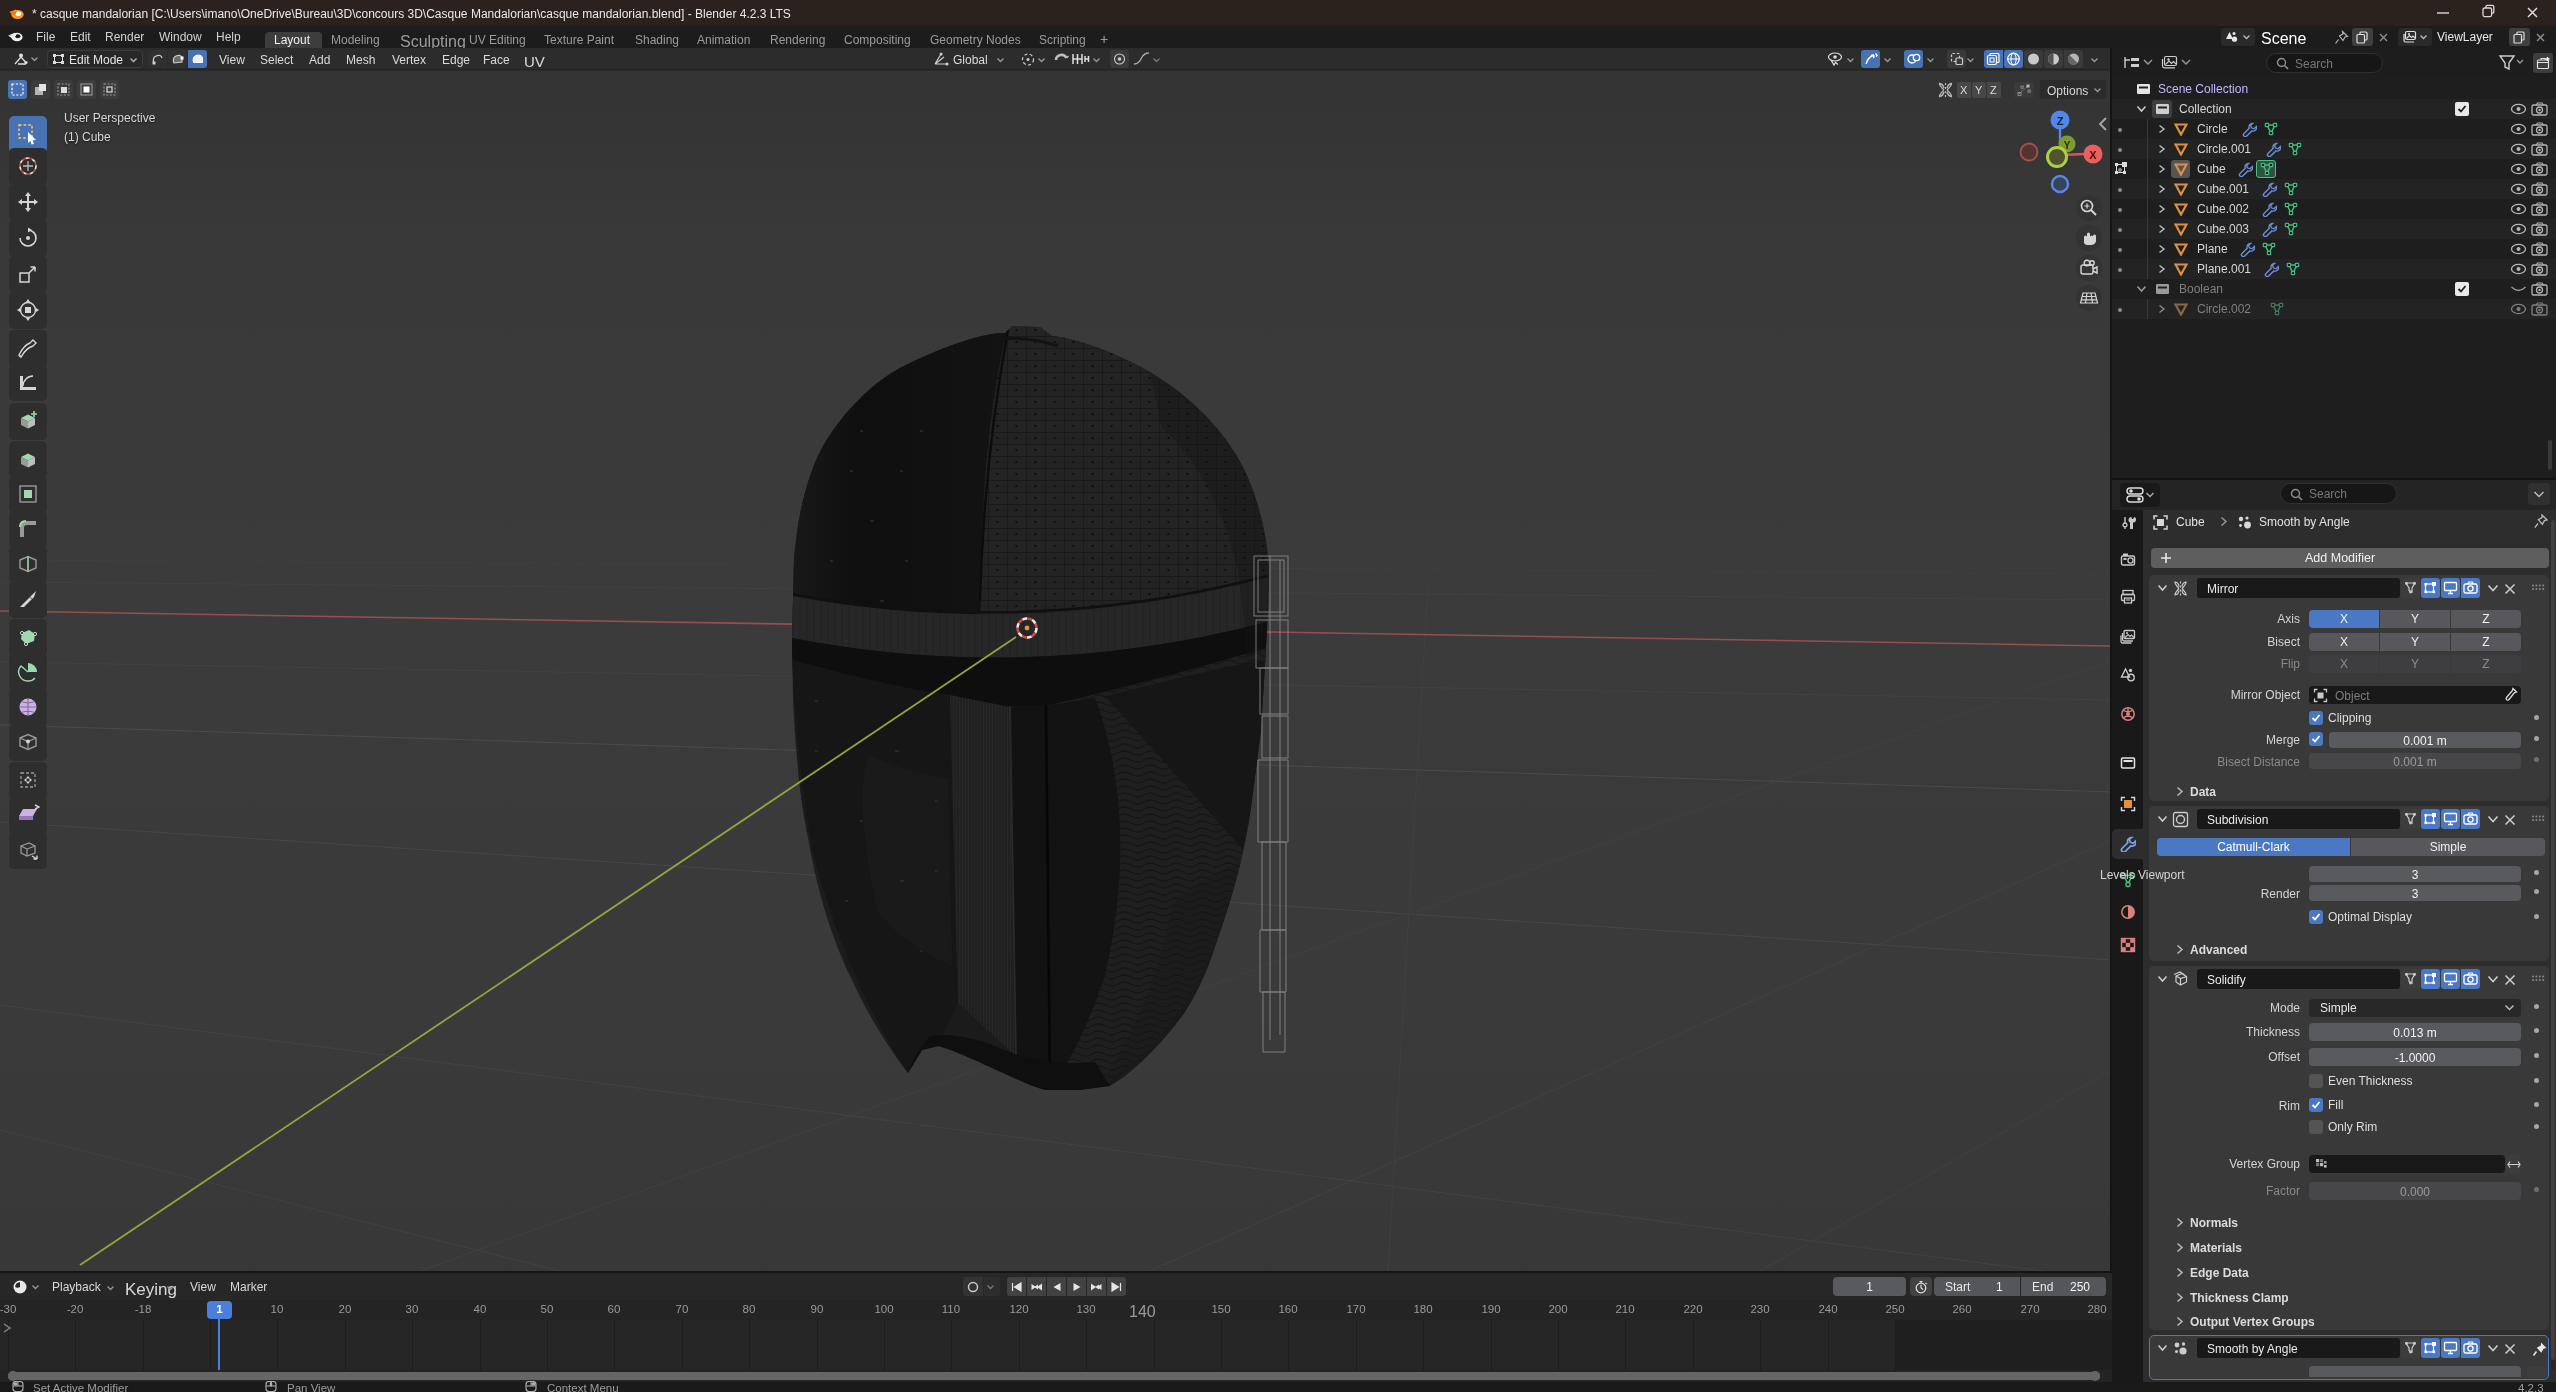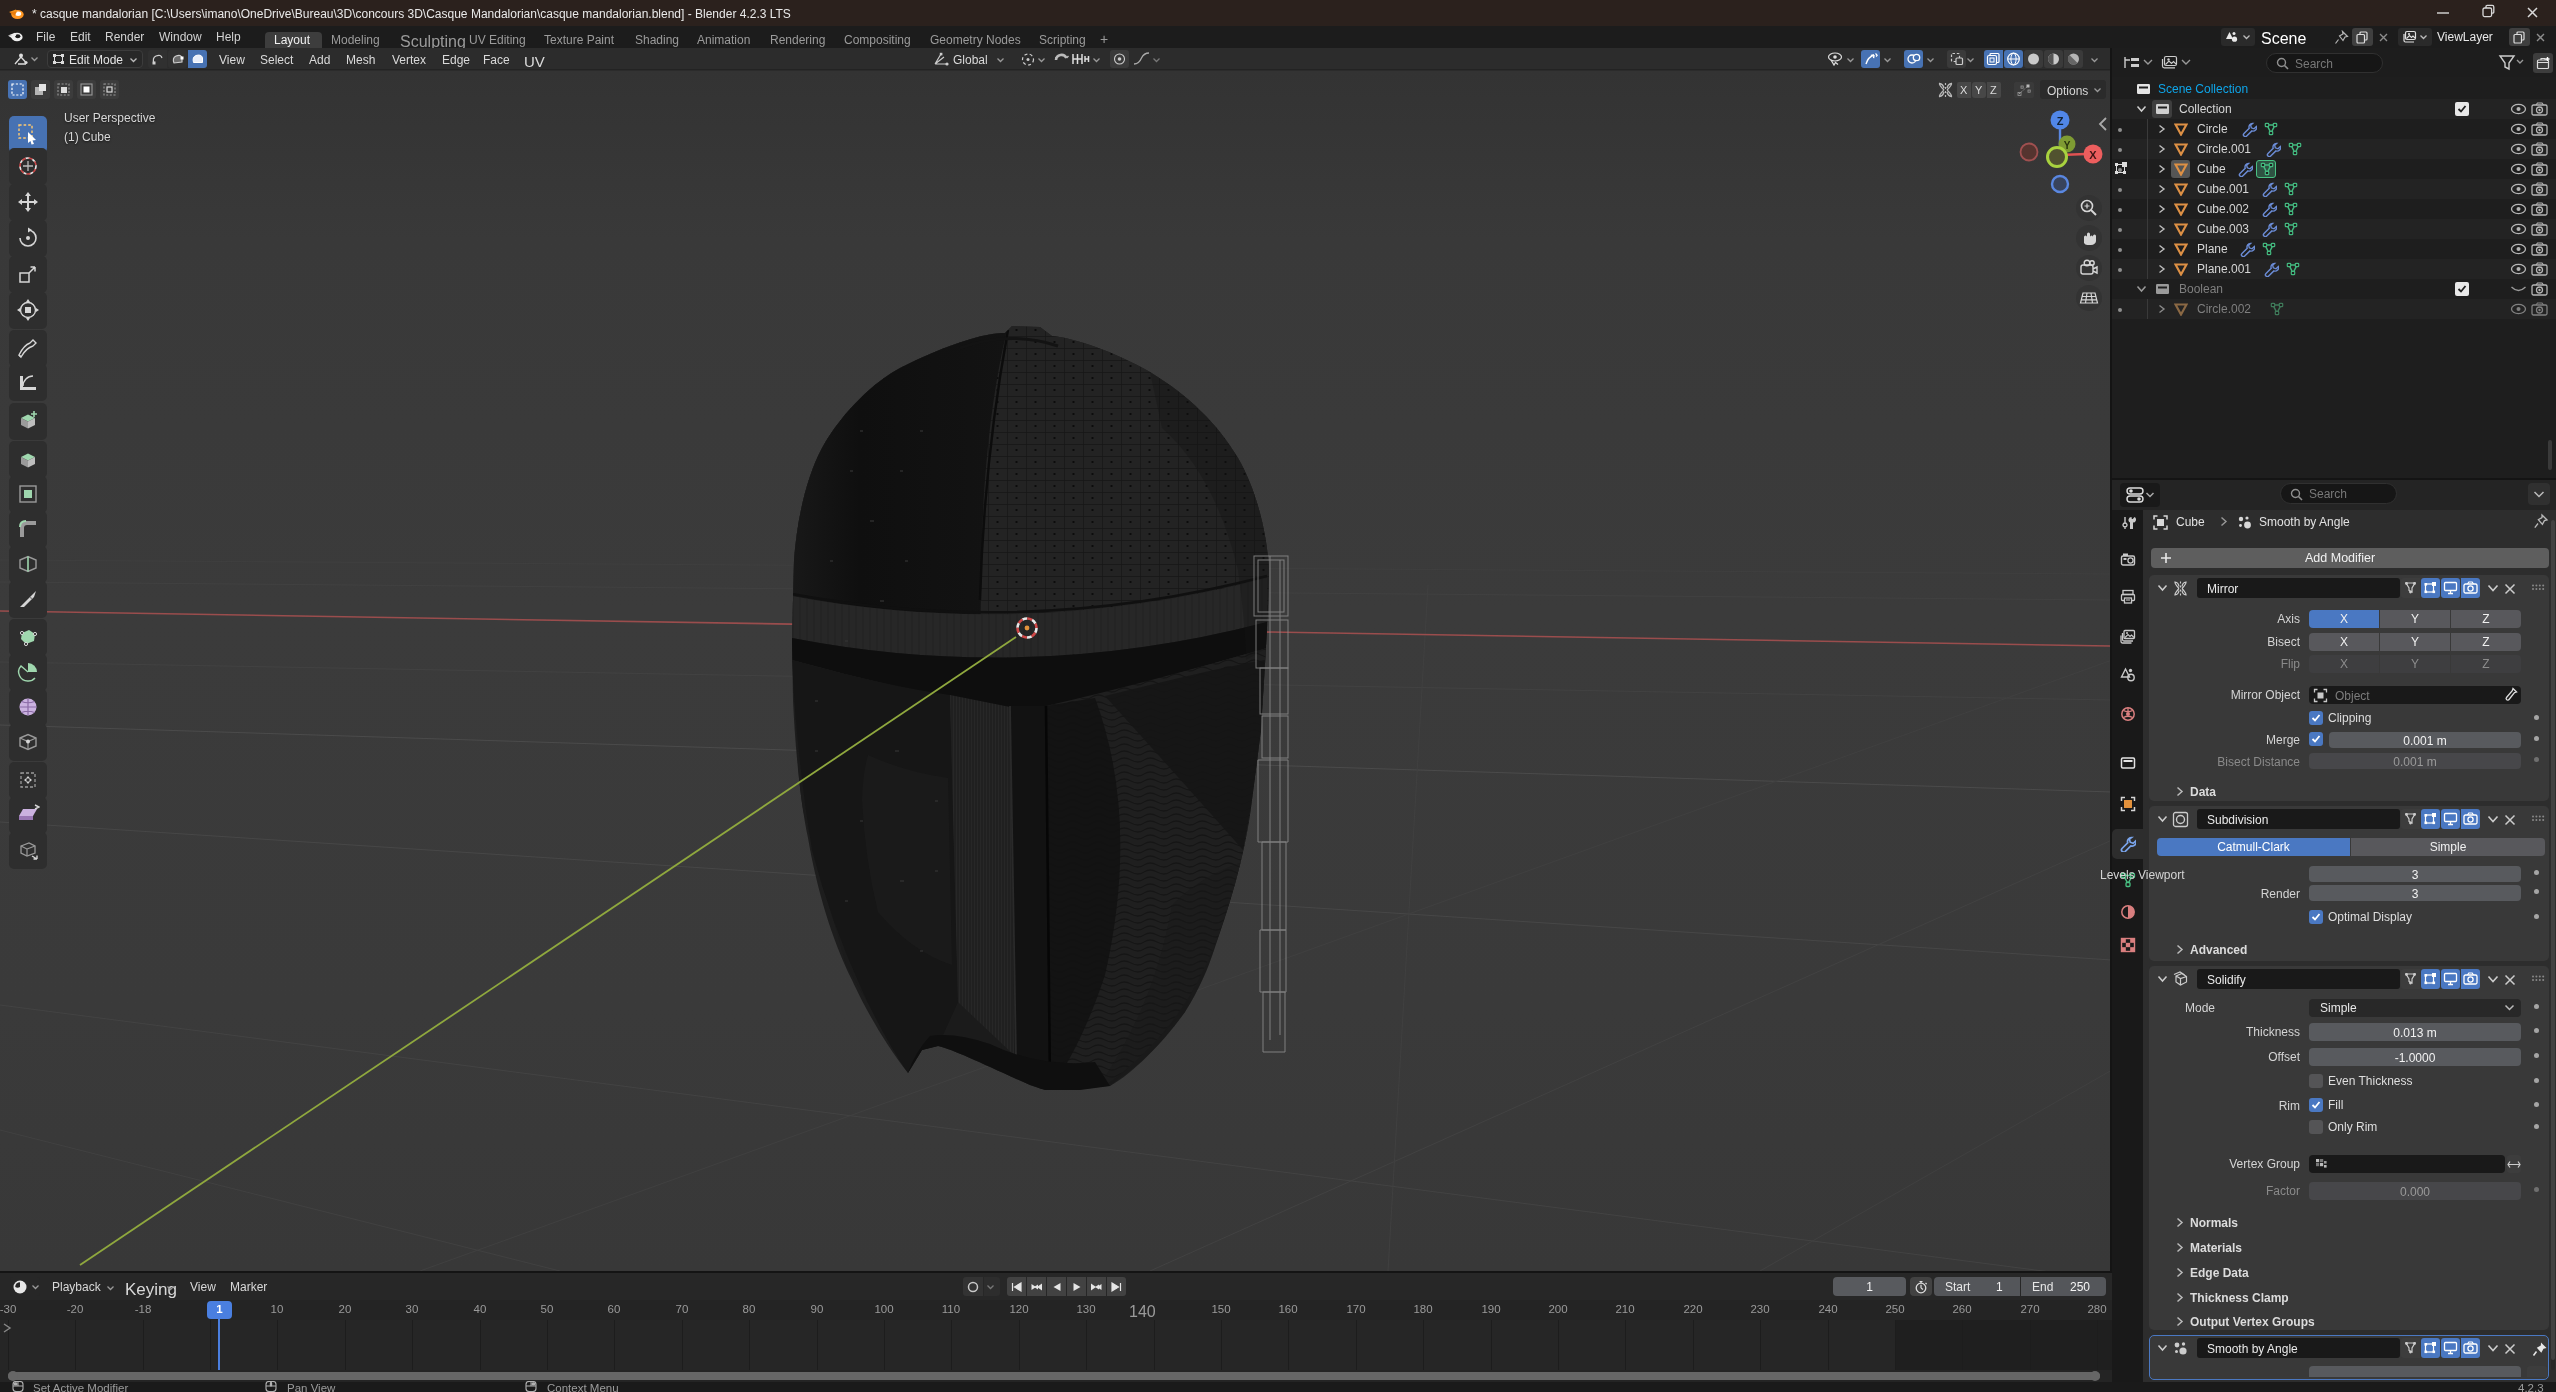--- a/index.html
+++ b/index.html
@@ -596,21 +596,21 @@
 <svg class="a" style="left:2536px;top:56px" width="15" height="15" viewBox="0 0 15 15">
     <rect x="1.5" y="4" width="11" height="8.5" rx="1" fill="none" stroke="#ddd" stroke-width="1.2"></rect>
     <path d="M1.5 6.5 H12.5 M5 4 V2.5 H9 V4" stroke="#ddd" stroke-width="1.1" fill="none"></path>
     <path d="M11.5 1 v4 M9.5 3 h4" stroke="#fff" stroke-width="1.4"></path>
   </svg>
 <div class="a" style="left:2112px;top:79px;width:444px;height:20px;background:#1e1e1e"></div>
 <svg class="a" style="left:2136px;top:82px" width="15" height="14" viewBox="0 0 15 14">
     <rect x="1" y="2" width="13" height="10" rx="1.2" fill="#e4e4e4"></rect>
     <rect x="3" y="4.5" width="9" height="2" fill="#1e1e1e"></rect>
   </svg>
-<div class="t" style="left:2158px;top:83px;font-size:12px;color:#0ea5e9">Scene Collection</div>
+<div class="t" style="left:2158px;top:83px;font-size:12px;color:#c4b5fd">Scene Collection</div>
 <div class="a" style="left:2112px;top:99px;width:444px;height:20px;background:#232323"></div>
 <svg class="a" style="left:2136px;top:105px" width="11" height="8" viewBox="0 0 11 8">
     <path d="M1.5 1.5 L5.5 6 L9.5 1.5" stroke="#cfcfcf" stroke-width="1.5" fill="none"></path>
   </svg>
 <div class="chip" style="left:2152px;top:100px;width:20px;height:18px;background:#3e3e3e;border-radius:3px"></div>
 <svg class="a" style="left:2155px;top:102px" width="15" height="14" viewBox="0 0 15 14">
     <rect x="1" y="2" width="13" height="10" rx="1.2" fill="#cfcfcf"></rect>
     <rect x="3" y="4.5" width="9" height="2" fill="#1e1e1e"></rect>
   </svg>
 <div class="t" style="left:2179px;top:103px;font-size:12px;color:#d6d6d6">Collection</div>
@@ -1255,21 +1255,21 @@
 <svg class="a" style="left:2531px;top:974px" width="15" height="12" viewBox="0 0 15 12">
     <circle cx="2.0" cy="2.5" r="1" fill="#888"></circle>
     <circle cx="5.4" cy="2.5" r="1" fill="#888"></circle>
     <circle cx="8.8" cy="2.5" r="1" fill="#888"></circle>
     <circle cx="12.2" cy="2.5" r="1" fill="#888"></circle>
     <circle cx="2.0" cy="5.9" r="1" fill="#888"></circle>
     <circle cx="5.4" cy="5.9" r="1" fill="#888"></circle>
     <circle cx="8.8" cy="5.9" r="1" fill="#888"></circle>
     <circle cx="12.2" cy="5.9" r="1" fill="#888"></circle>
   </svg>
-<div class="t" style="left:2100px;top:1002px;width:200px;text-align:center;font-size:12px;color:#d4d4d4">Mode</div>
+<div class="t" style="left:2100px;top:1002px;width:200px;text-align:right;font-size:12px;color:#d4d4d4">Mode</div>
 <div class="chip" style="left:2309px;top:999px;width:212px;height:18px;background:#282828;border-radius:4px"></div>
 <div class="t" style="left:2320px;top:1002px;font-size:12px;color:#e8e8e8">Simple</div>
 <svg class="a" style="left:2504px;top:1003px" width="11" height="10" viewBox="0 0 11 10">
     <path d="M1.5 2.5 L5.5 6.5 L9.5 2.5" stroke="#bbb" stroke-width="1.5" fill="none"></path>
   </svg>
 <div class="a" style="left:2534px;top:1004px;width:5px;height:5px;border-radius:2.5px;background:#a5a5a5"></div>
 <div class="t" style="left:2100px;top:1026px;width:200px;text-align:right;font-size:12px;color:#d4d4d4">Thickness</div>
 <div class="chip" style="left:2309px;top:1023px;width:212px;height:18px;background:#585a5e;border-radius:4px"></div>
 <div class="t" style="left:2309px;top:1027px;width:212px;text-align:center;font-size:12px;color:#f2f2f2">0.013 m</div>
 <div class="a" style="left:2534px;top:1028px;width:5px;height:5px;border-radius:2.5px;background:#a5a5a5"></div>

